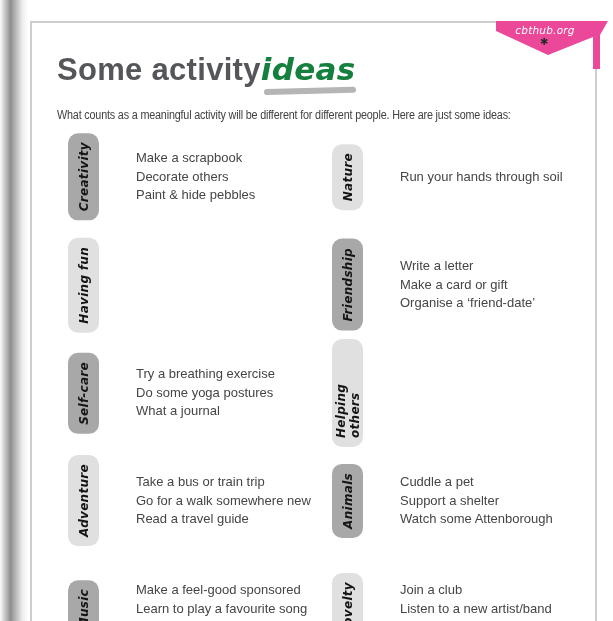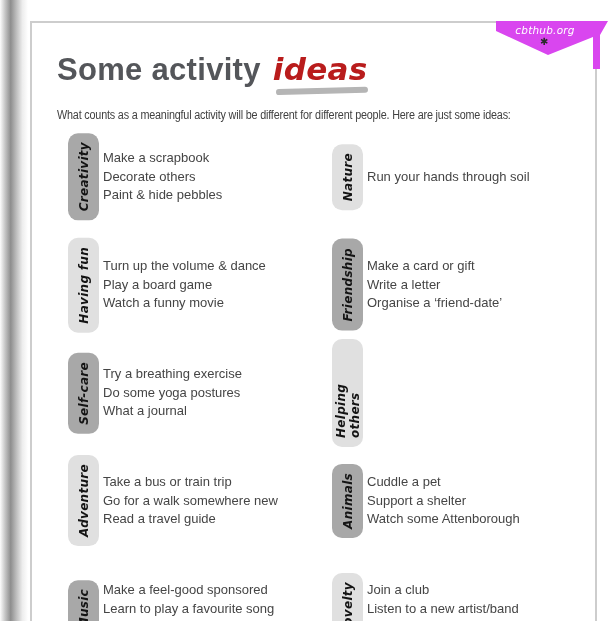--- a/index.html
+++ b/index.html
@@ -23,21 +23,21 @@
     left: 30px; top: 21px;
     width: 567px; height: 660px;
     background: #ffffff;
     border: 2px solid #cdcdcd;
   }
   
   .ribbon {
     position: absolute;
     top: -2px; right: -13px;
     width: 112px; height: 50px;
-    background: #d946ef;
+    background: #ec4899;
     clip-path: polygon(0px 0px, 112px 0px, 104px 14px, 104px 48px,
                        97px 48px, 97px 16px, 52px 34px, 0px 10px);
     z-index: 3;
   }
   .ribbon-site {
     position: absolute;
     top: 3px; left: 0; right: 14px;
     text-align: center;
     color: #ffffff;
     font-family: "DejaVu Sans", sans-serif;
@@ -60,22 +60,22 @@
     color: #54565a;
     font-size: 31px;
     font-weight: bold;
     letter-spacing: 0.3px;
   }
   .title .accent {
     position: relative;
     font-family: "DejaVu Sans", sans-serif;
     font-style: italic;
     font-weight: 600;
-    color: #b91c1c;
-    margin-left: 12px;
+    color: #15803d;
+    margin-left: 0;
   }
   .title .accent::after {
     content: "";
     position: absolute;
     left: 3px; right: 0; bottom: -7px;
     height: 6px;
     background: #b5b5b5;
     border-radius: 3px;
     transform: rotate(-1.5deg);
   }
@@ -111,21 +111,21 @@
     writing-mode: vertical-rl;
     transform: rotate(180deg);
     font-family: "DejaVu Sans", sans-serif;
     font-style: italic;
     font-weight: 600;
     font-size: 12px;
     letter-spacing: 0.3px;
     color: #141414;
     flex: 0 0 auto;
   }
-  .cat-items { margin-left: 4px; }
+  .cat-items { margin-left: 37px; }
   .cat-item {
     color: #454545;
     font-size: 13px;
     line-height: 18.5px;
     white-space: nowrap;
   }
 </style>
 </head>
 <body>
 
@@ -152,31 +152,26 @@
         </div>
       </div>
       <div class="cat-cell">
         <div class="cat-label" style="background: rgb(224, 224, 224);">Nature</div>
         <div class="cat-items">
           <div class="cat-item">Run your hands through soil</div>
         </div>
       </div>
       <div class="cat-cell">
         <div class="cat-label" style="background: rgb(224, 224, 224);">Having fun</div>
-        <div class="cat-items">
-          <div class="cat-item">Turn up the volume &amp; dance</div>
-          <div class="cat-item">Play a board game</div>
-          <div class="cat-item">Watch a funny movie</div>
-        </div>
       </div>
       <div class="cat-cell">
         <div class="cat-label" style="background: rgb(168, 168, 168);">Friendship</div>
         <div class="cat-items">
+          <div class="cat-item">Write a letter</div>
           <div class="cat-item">Make a card or gift</div>
-          <div class="cat-item">Write a letter</div>
           <div class="cat-item">Organise a ‘friend-date’</div>
         </div>
       </div>
       <div class="cat-cell">
         <div class="cat-label" style="background: rgb(168, 168, 168);">Self-care</div>
         <div class="cat-items">
           <div class="cat-item">Try a breathing exercise</div>
           <div class="cat-item">Do some yoga postures</div>
           <div class="cat-item">What a journal</div>
         </div>

